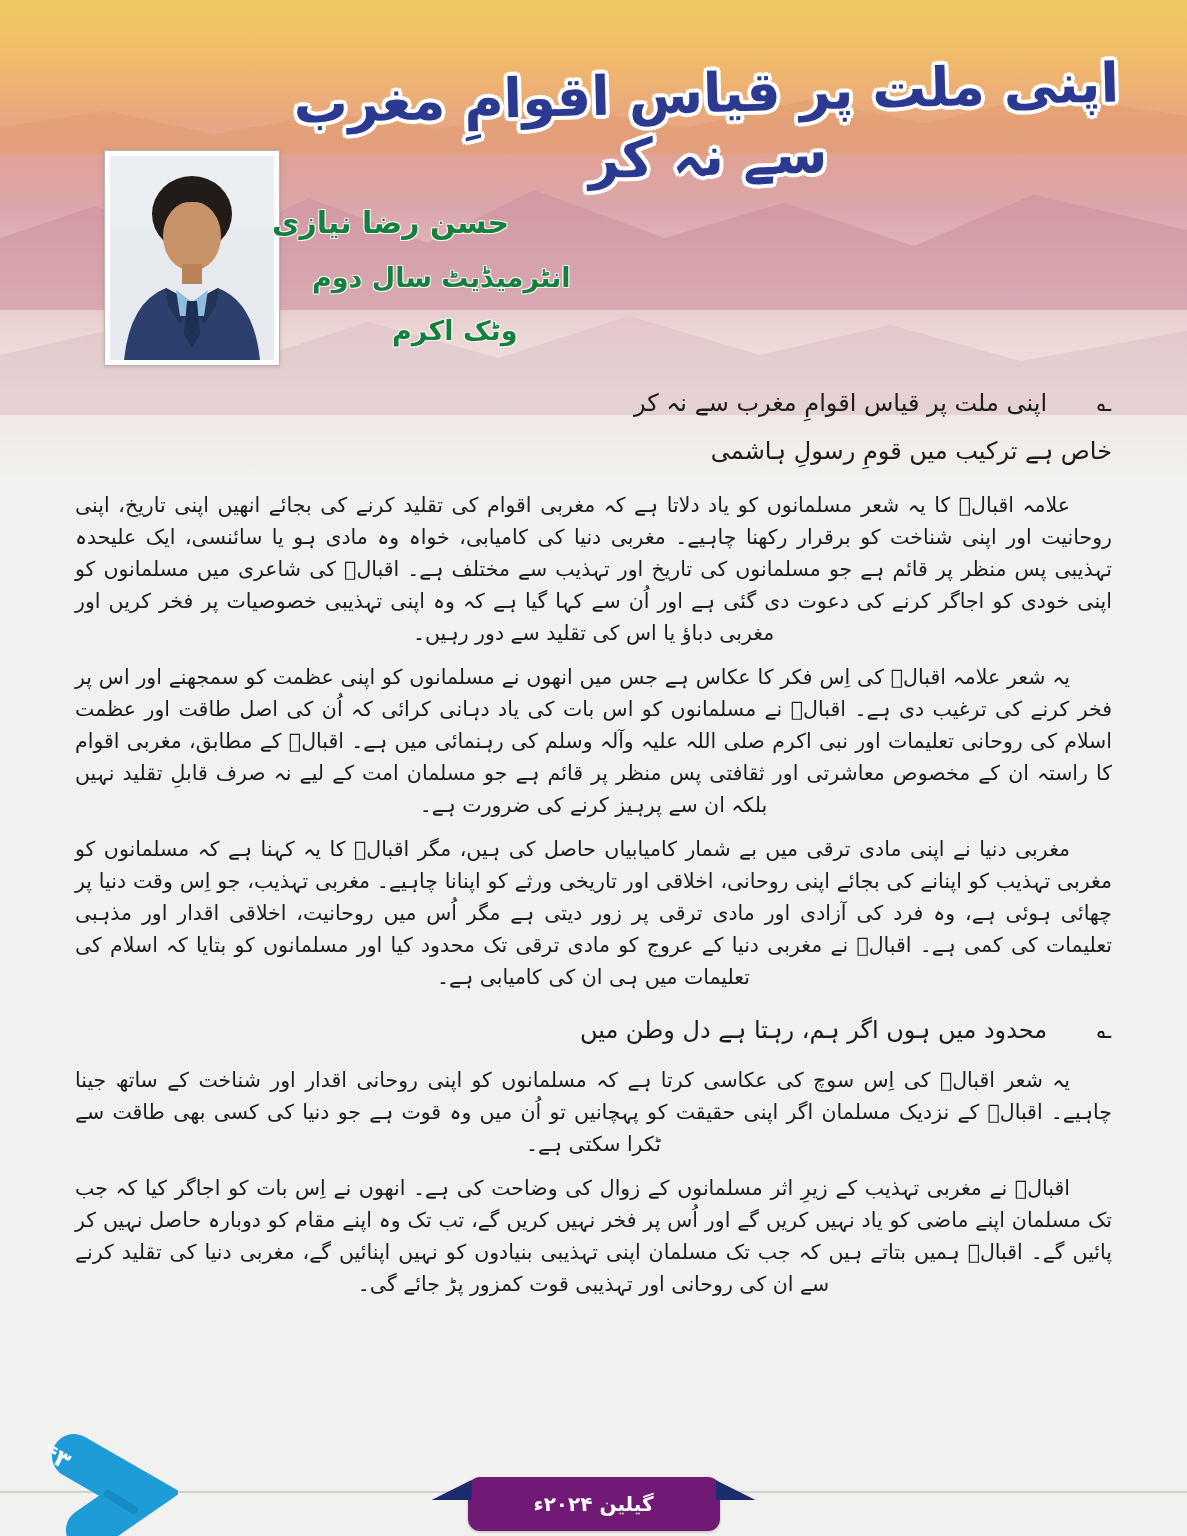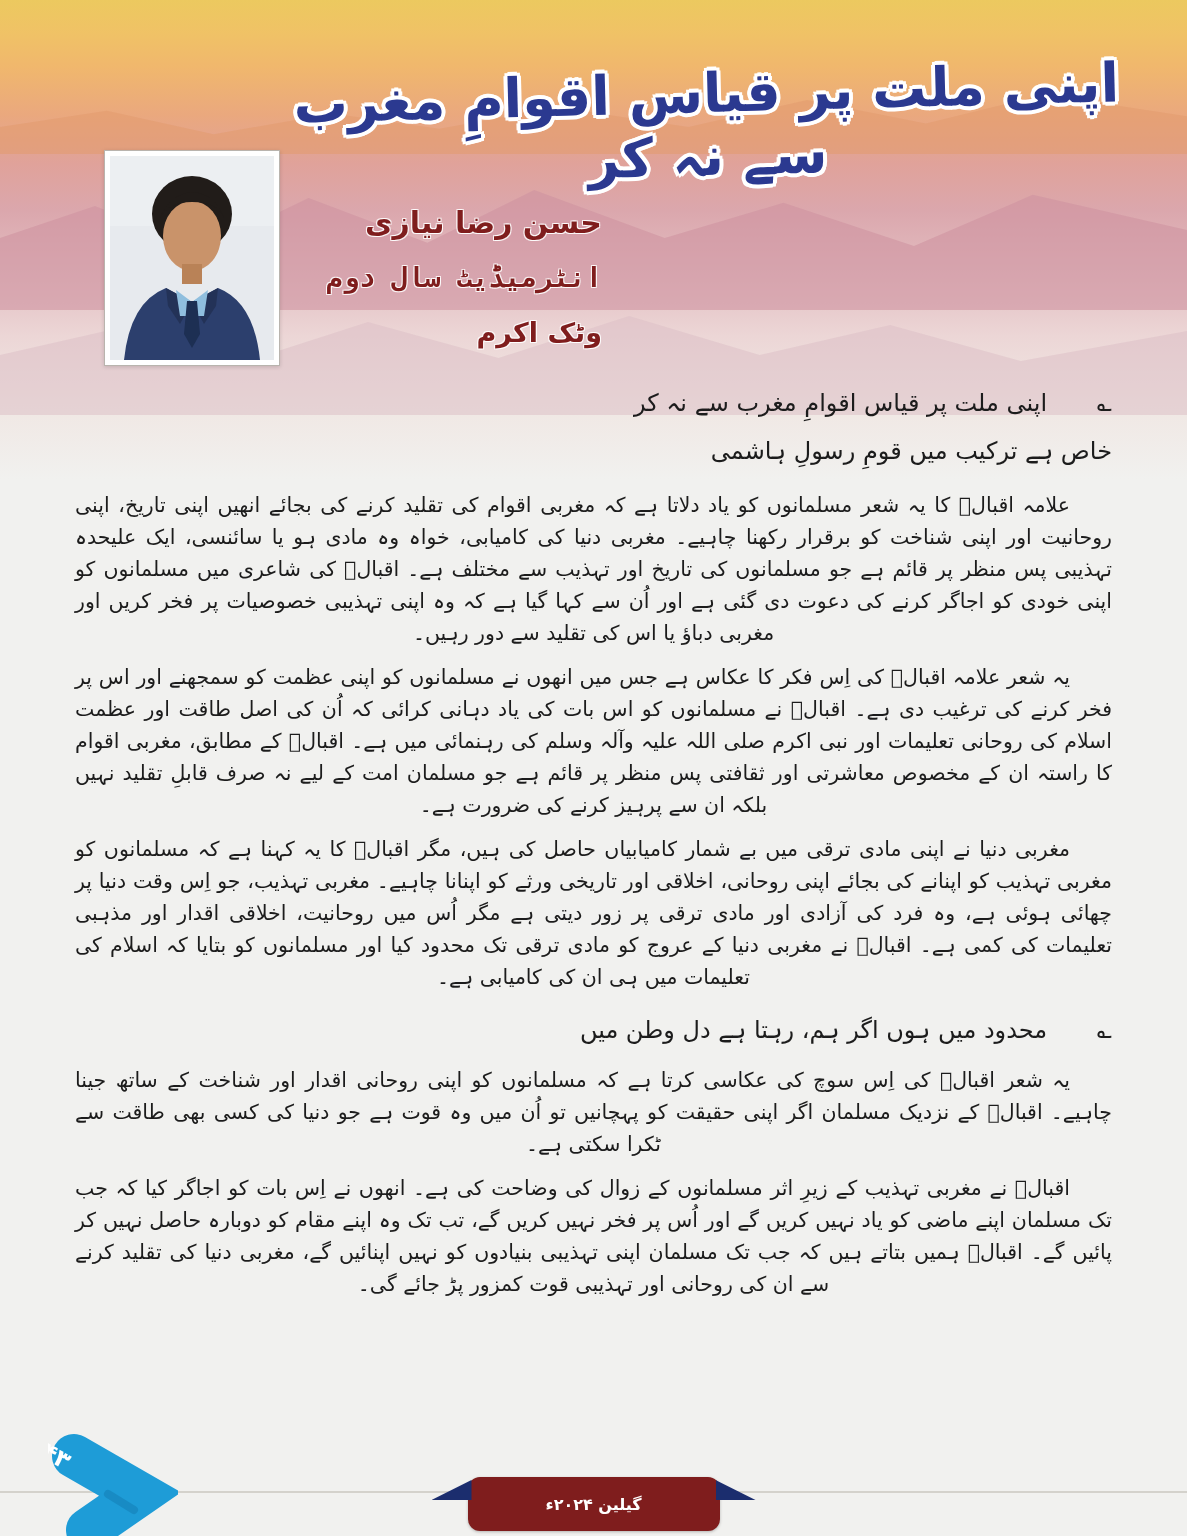--- a/index.html
+++ b/index.html
@@ -47,27 +47,27 @@
     position:absolute; top:150px; left:104px;
     width:176px; height:216px;
     background:#fff; border:1px solid #b9b4ae; padding:5px;
     box-shadow:0 1px 4px rgba(0,0,0,.15);
   }
   .photo svg{ display:block; width:100%; height:100%; }
 
   
   .author{
     position:absolute; top:205px; right:585px; width:330px;
-    text-align:right;
-    color:#7f1d1d;
+    text-align:left;
+    color:#15803d;
     font-weight:bold;
     text-shadow:-1px -1px 0 #ffffffcc, 1px 1px 0 #ffffffcc, 1px -1px 0 #ffffffcc, -1px 1px 0 #ffffffcc;
   }
   .author .a-name { font-size:30px; margin-bottom:22px; }
-  .author .a-grade{ font-size:27px; margin-bottom:22px; padding-left:40px;font-family:Liberation Mono, monospace; }
+  .author .a-grade{ font-size:27px; margin-bottom:22px; padding-left:40px; }
   .author .a-house{ font-size:27px; padding-left:120px; }
 
   
   .content{
     position:absolute; top:378px; right:75px; left:75px;
   }
   .couplet{ text-align:right; font-size:24px; line-height:48px; margin-bottom:14px; }
   .couplet .marker{ margin-left:42px; font-size:26px; }
   .couplet .c2{ padding-left:60px; }
   p.body-par{
@@ -84,23 +84,23 @@
   .rule{
     position:absolute; left:0; right:0; top:1491px;
     border-top:2px solid #d4d2cc;
   }
   .ribbon{
     position:absolute; left:48px; top:1432px; width:130px; height:110px;
   }
   .banner{
     position:absolute; left:50%; top:1477px; transform:translateX(-50%);
     width:252px; height:54px;
-    background:#7f1d1d; border-radius:12px;
+    background:#701a75; border-radius:12px;
     display:flex; align-items:center; justify-content:center;
-    color:#fff; font-size:16px; font-weight:bold;
+    color:#fff; font-size:20px; font-weight:bold;
     box-shadow:0 1px 3px rgba(0,0,0,.25);
   }
   .fold{ position:absolute; top:3px; width:40px; height:20px; background:#1b2d6e; }
   .fold-left { left:-36px;  clip-path:polygon(100% 0,100% 100%,0 100%); }
   .fold-right{ right:-36px; clip-path:polygon(0 0,0 100%,100% 100%); }
 </style>
 </head>
 <body>
 
 <div class="hero">

